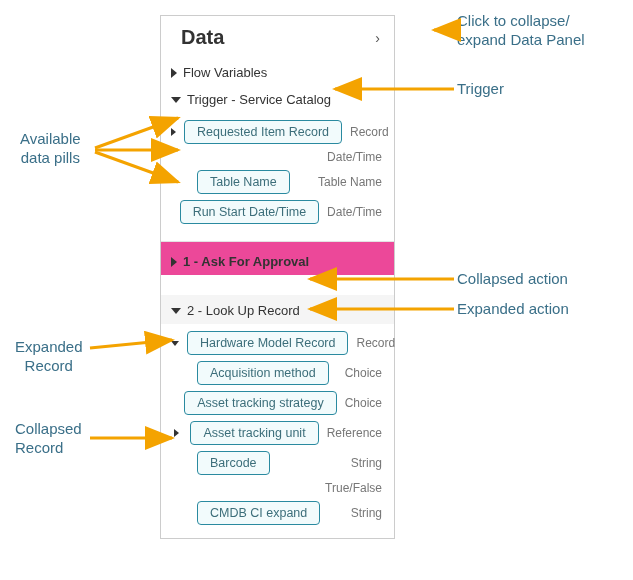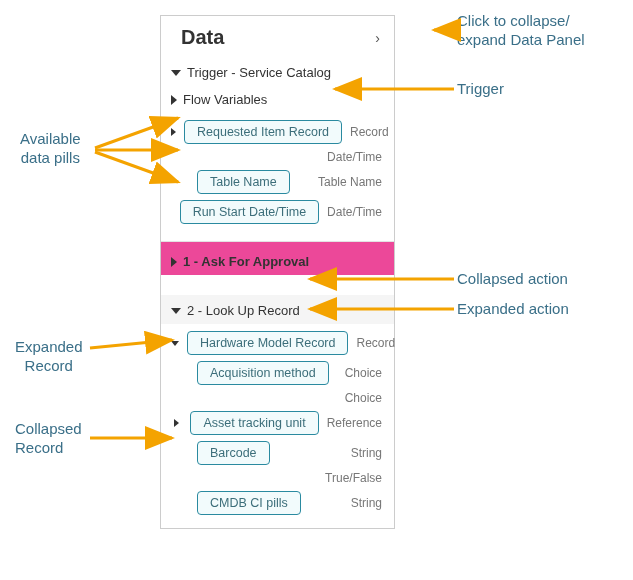--- a/index.html
+++ b/index.html
@@ -119,27 +119,27 @@
 </head>
 <body>
 
 <div class="panel">
   <div class="panel-header">
     <span class="panel-title">Data</span>
     <span class="collapse-toggle">›</span>
   </div>
 
   <div class="section-head">
+    <span class="tri right"></span>
+    <span>Flow Variables</span>
+  </div>
+
+  <div class="section-head">
     <span class="tri down"></span>
     <span>Trigger - Service Catalog</span>
-  </div>
-
-  <div class="section-head">
-    <span class="tri right"></span>
-    <span>Flow Variables</span>
   </div>
 
   <div style="padding:4px 0 10px 0;">
     <div class="pill-row">
       <span class="lead">
           <span class="tri small right"></span>
         </span>
       <span class="pill">Requested Item Record</span>
       <span class="ptype">Record</span>
     </div>
@@ -179,41 +179,42 @@
       <span class="pill">Hardware Model Record</span>
       <span class="ptype">Record</span>
     </div>
     <div class="pill-row">
       <span class="lead"></span>
       <span class="pill">Acquisition method</span>
       <span class="ptype">Choice</span>
     </div>
     <div class="pill-row">
       <span class="lead"></span>
+      <span class="pill">Asset tracking strategy</span>
       <span class="ptype">Choice</span>
     </div>
     <div class="pill-row">
       <span class="lead">
           <span class="tri small right"></span>
         </span>
       <span class="pill">Asset tracking unit</span>
       <span class="ptype">Reference</span>
     </div>
     <div class="pill-row">
       <span class="lead"></span>
       <span class="pill">Barcode</span>
       <span class="ptype">String</span>
     </div>
     <div class="pill-row">
       <span class="lead"></span>
       <span class="ptype">True/False</span>
     </div>
     <div class="pill-row">
       <span class="lead"></span>
-      <span class="pill">CMDB CI pills</span>
+      <span class="pill">CMDB CI expand</span>
       <span class="ptype">String</span>
     </div>
   </div>
 </div>
 
 <div class="anno" style="top:12px; left:457px; white-space:pre;">Click to collapse/
 expand Data Panel</div>
 <div class="anno" style="top:80px; left:457px;">Trigger</div>
 <div class="anno" style="top:130px; left:20px; text-align:center; white-space:pre;">Available
 data pills</div>

